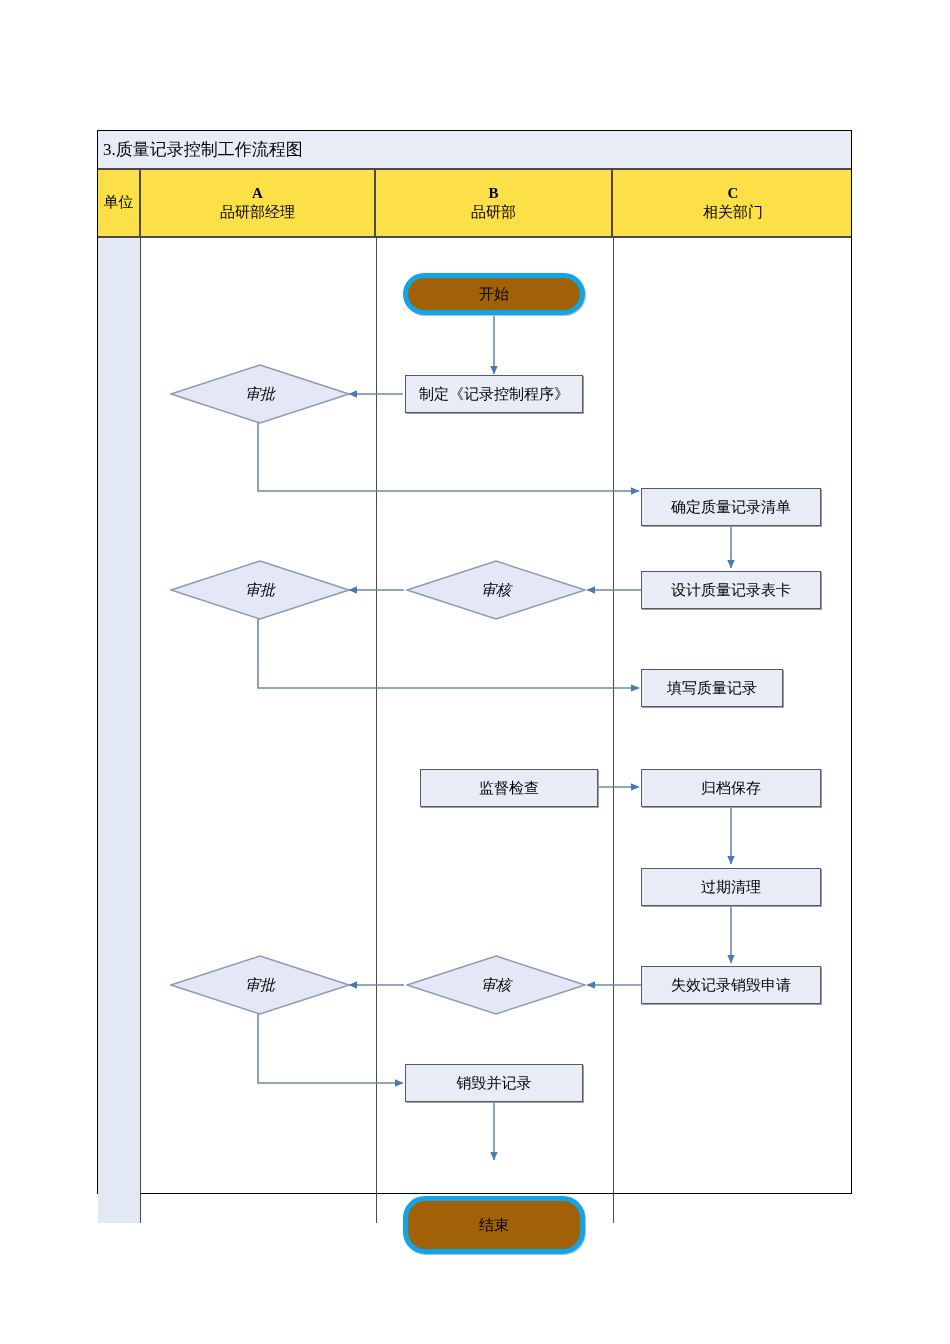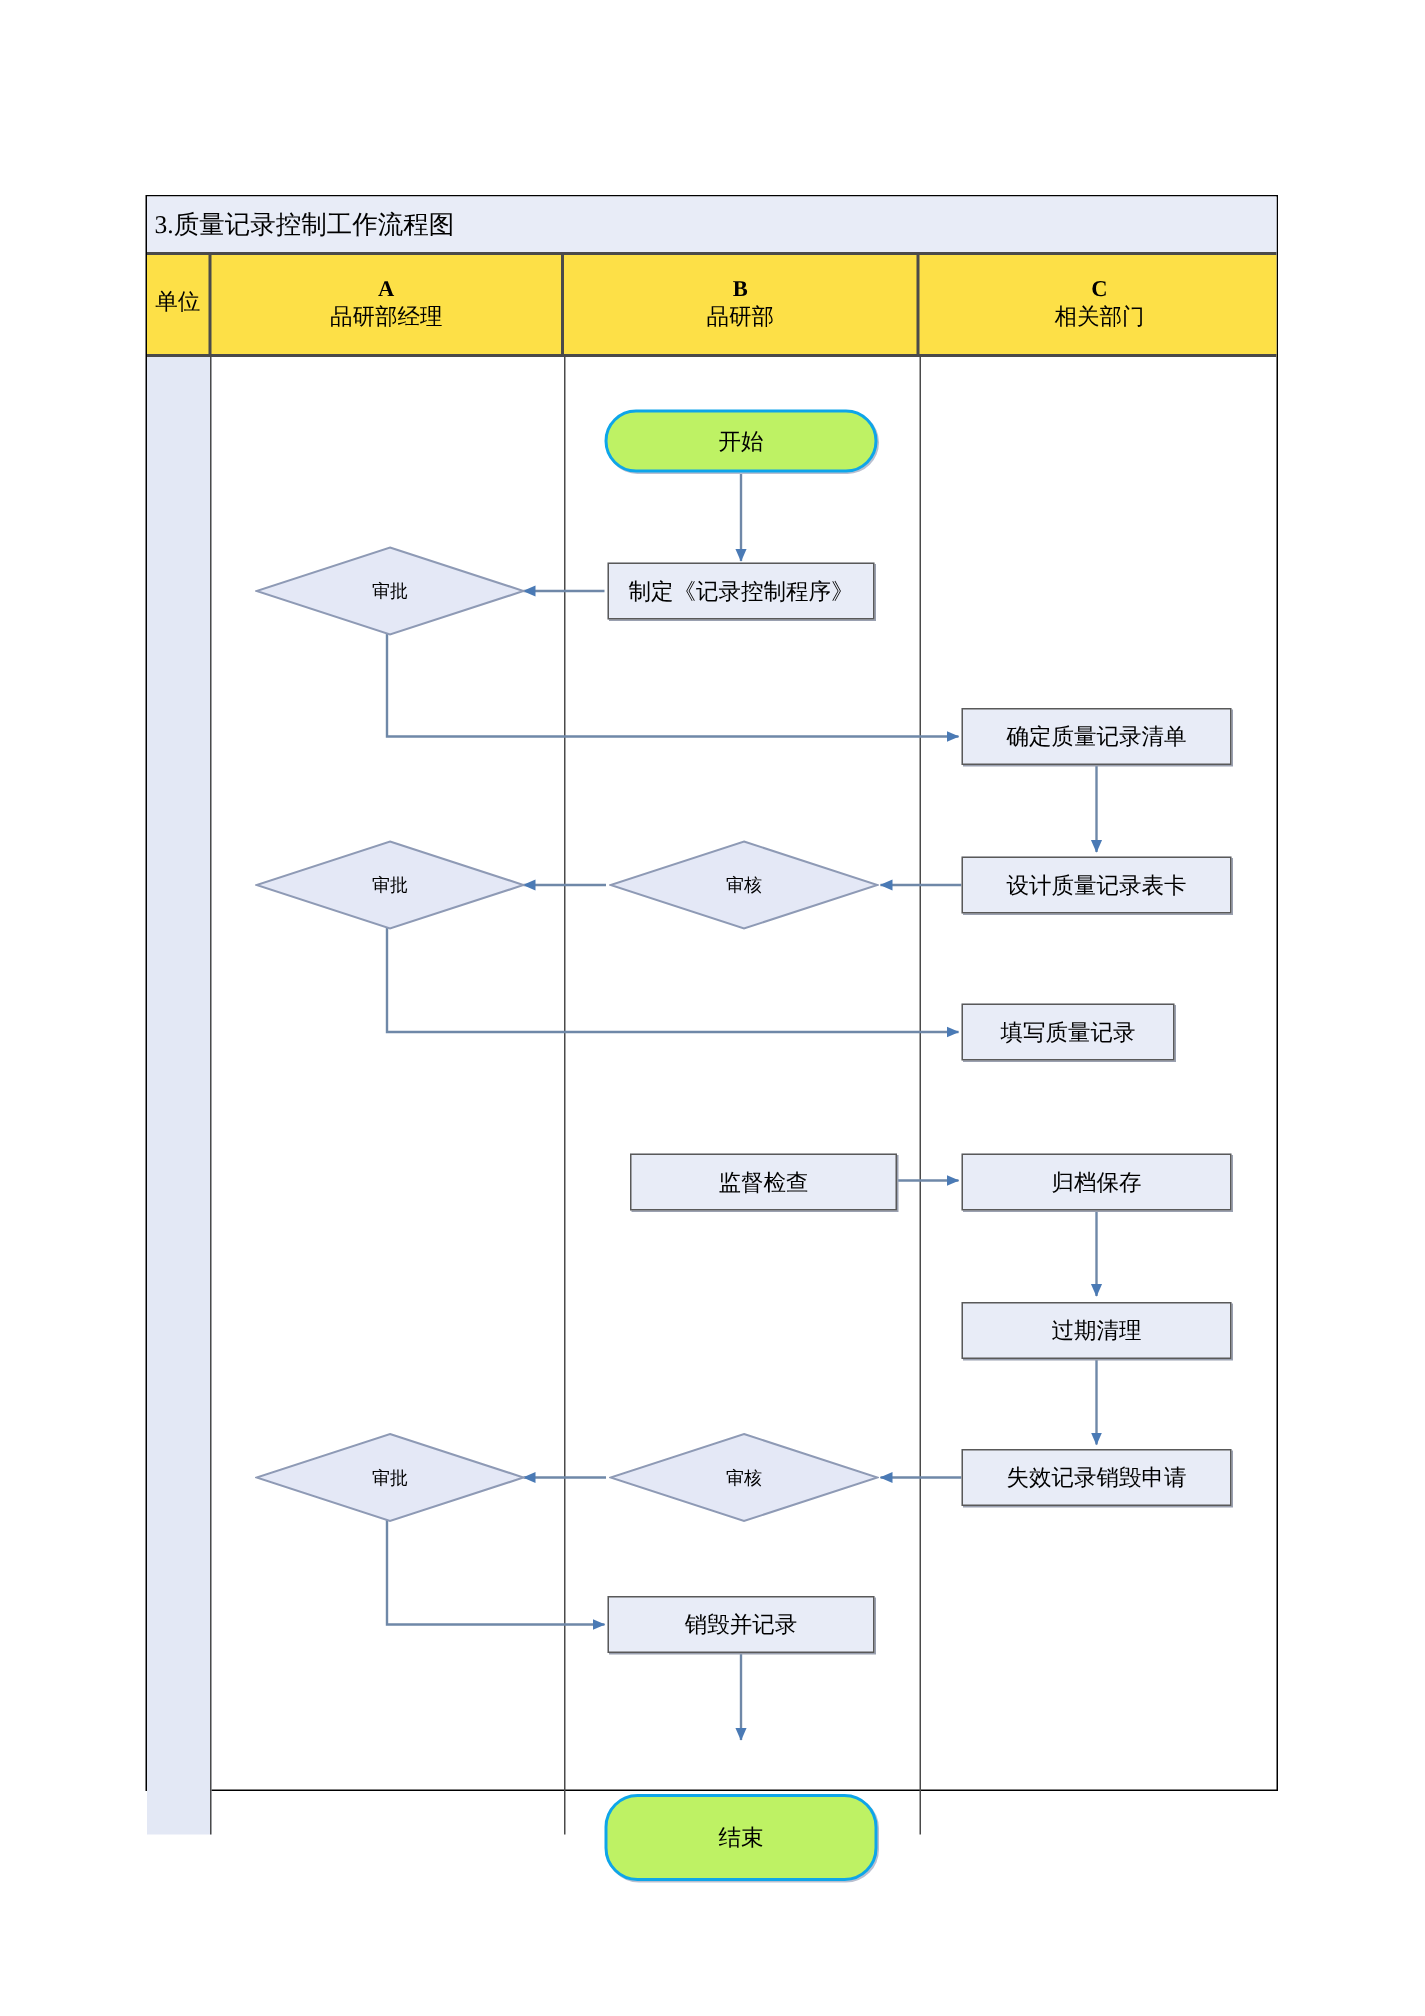--- a/index.html
+++ b/index.html
@@ -135,22 +135,22 @@
     pointer-events: auto;
   }
 
   .proc {
     background: #e8ecf7;
     border: 1px solid #595959;
     box-shadow: 1px 1px 0 0 #9aa0b0;
   }
 
   .term {
-    background: #bef264;
-    border: 2px solid #0ea5e9;
+    background: #a16207;
+    border: 5px solid #0ea5e9;
     border-radius: 22px;
     box-shadow: 1px 1px 0 0 #b9bfd0;
   }
 
   .diamond-wrap {
     position: absolute;
     pointer-events: auto;
   }
   .diamond-wrap svg {
     display: block;
@@ -159,22 +159,23 @@
   }
   .diamond-label {
     position: absolute;
     left: 0; top: 0;
     width: 100%;
     height: 100%;
     display: flex;
     align-items: center;
     justify-content: center;
     font-family: "Liberation Serif", "DejaVu Serif", serif;
-    font-size: 12px;
+    font-size: 15px;
     color: #000;
+    font-style: italic;
   }
 </style>
 </head>
 <body>
 
 <div id="page">
 
   <div class="table-frame">
 
     <div class="title-row">
@@ -252,21 +253,21 @@
     <span>制定《记录控制程序》</span>
   </div>
 
   <div class="diamond-wrap" style="left:170px; top:364px; width:180px; height:60px;">
     <svg viewBox="0 0 180 60" preserveAspectRatio="none">
       <polygon points="90,1 179,30 90,59 1,30" fill="#e4e8f6" stroke="#8e9ab5" stroke-width="1.4"></polygon>
     </svg>
     <div class="diamond-label">审批</div>
   </div>
 
-  <div class="node proc" style="left:641px; top:472px; width:180px; height:38px;">
+  <div class="node proc" style="left:641px; top:488px; width:180px; height:38px;">
     <span>确定质量记录清单</span>
   </div>
 
   <div class="node proc" style="left:641px; top:571px; width:180px; height:38px;">
     <span>设计质量记录表卡</span>
   </div>
 
   <div class="diamond-wrap" style="left:406px; top:560px; width:180px; height:60px;">
     <svg viewBox="0 0 180 60" preserveAspectRatio="none">
       <polygon points="90,1 179,30 90,59 1,30" fill="#e4e8f6" stroke="#8e9ab5" stroke-width="1.4"></polygon>

